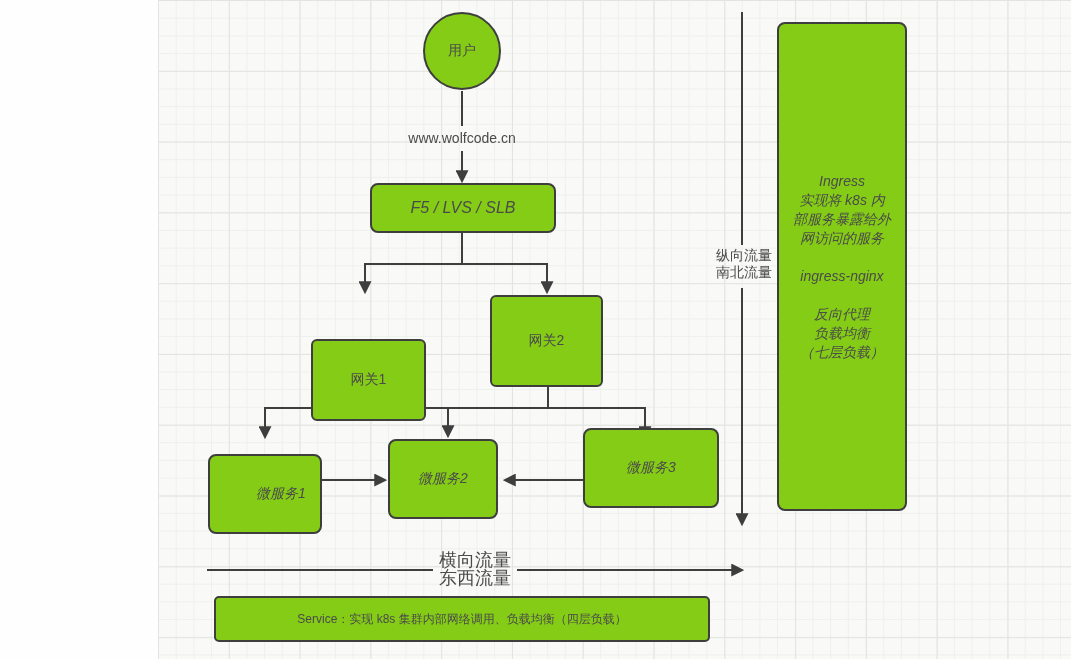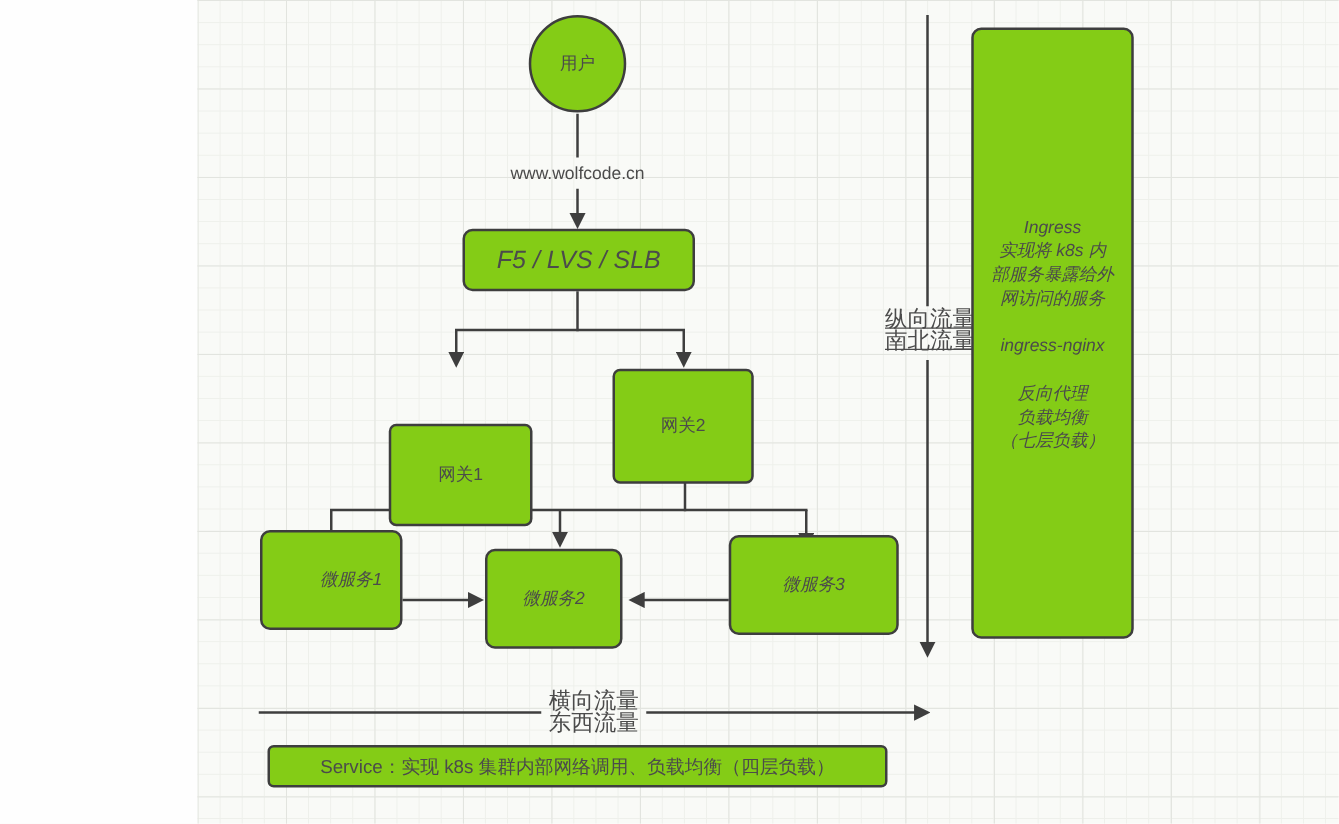--- a/index.html
+++ b/index.html
@@ -33,42 +33,42 @@
     color: #4b4b4b;
     display: flex; align-items: center; justify-content: center;
     text-align: center;
     font-size: 14px;
   }
   .rounded { border-radius: 8px; font-style: italic; }
   #node-user {
     left: 423px; top: 12px; width: 78px; height: 78px;
     border-radius: 50%;
   }
-  #node-lb     { left: 370px; top: 183px; width: 186px; height: 50px; font-size: 20px; }
+  #node-lb     { left: 370px; top: 183px; width: 186px; height: 50px; font-size: 16px; }
   #node-gw1    { left: 311px; top: 295px; width: 115px; height: 82px; border-radius: 6px; margin-top: 44px; }
   #node-gw2    { left: 490px; top: 295px; width: 113px; height: 92px; border-radius: 6px; }
-  #node-ms1    { left: 208px; top: 424px; width: 114px; height: 80px; padding-left: 32px; }
+  #node-ms1    { left: 208px; top: 454px; width: 114px; height: 80px; padding-left: 32px; }
   #node-ms2    { left: 388px; top: 439px; width: 110px; height: 80px; }
   #node-ms3    { left: 583px; top: 428px; width: 136px; height: 80px; }
   #node-ingress {
     left: 777px; top: 22px; width: 130px; height: 489px;
     white-space: pre-line; line-height: 19px; font-size: 14px;
   }
   #node-service {
-    left: 214px; top: 596px; width: 496px; height: 34px;
-    border-radius: 5px; font-size: 15px;
+    left: 214px; top: 596px; width: 496px; height: 46px;
+    border-radius: 5px; font-size: 12px;
   }
   .float-label {
     position: absolute;
     color: #4b4b4b;
     text-align: center;
     white-space: pre-line;
   }
   #label-domain { left: 462px; top: 130px; transform: translateX(-50%); font-size: 14px; }
-  #label-vflow  { left: 744px; top: 247px; transform: translateX(-50%); font-size: 18px; line-height: 17px; text-decoration: underline; }
+  #label-vflow  { left: 744px; top: 247px; transform: translateX(-50%); font-size: 14px; line-height: 17px; }
   #label-hflow  { left: 475px; top: 551px; transform: translateX(-50%); font-size: 18px; line-height: 18px; }
 </style>
 </head>
 <body>
 
 <div id="canvas">
   <div id="grid"></div>
 
   <svg class="connectors" viewBox="0 0 1071 659" xmlns="http://www.w3.org/2000/svg">
     <defs>

